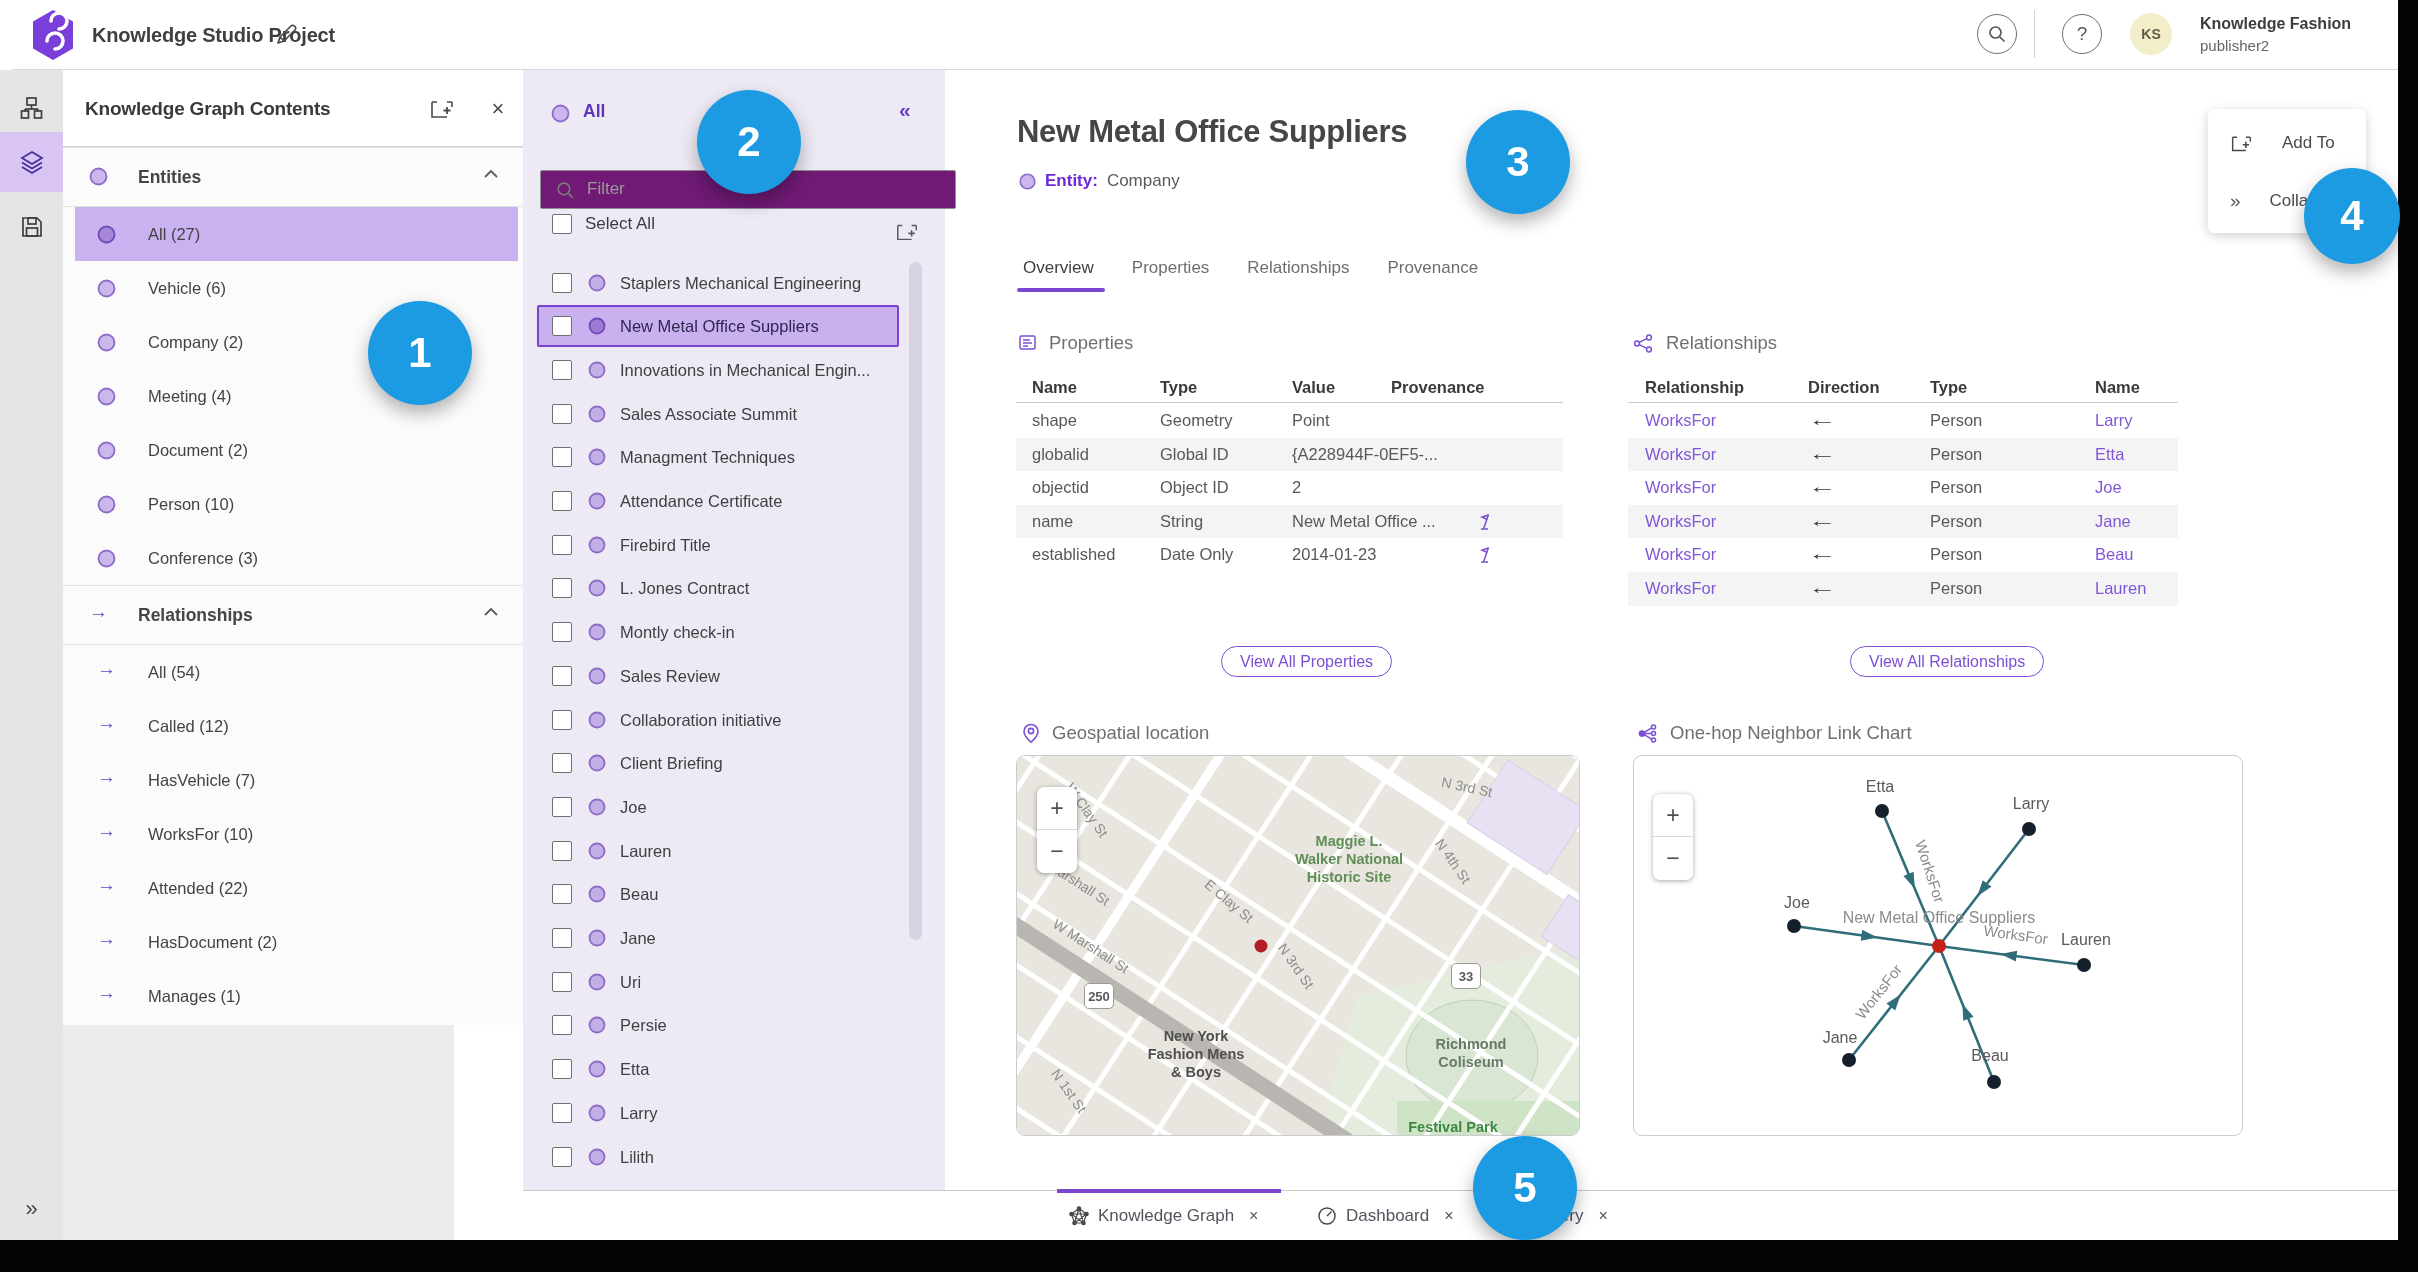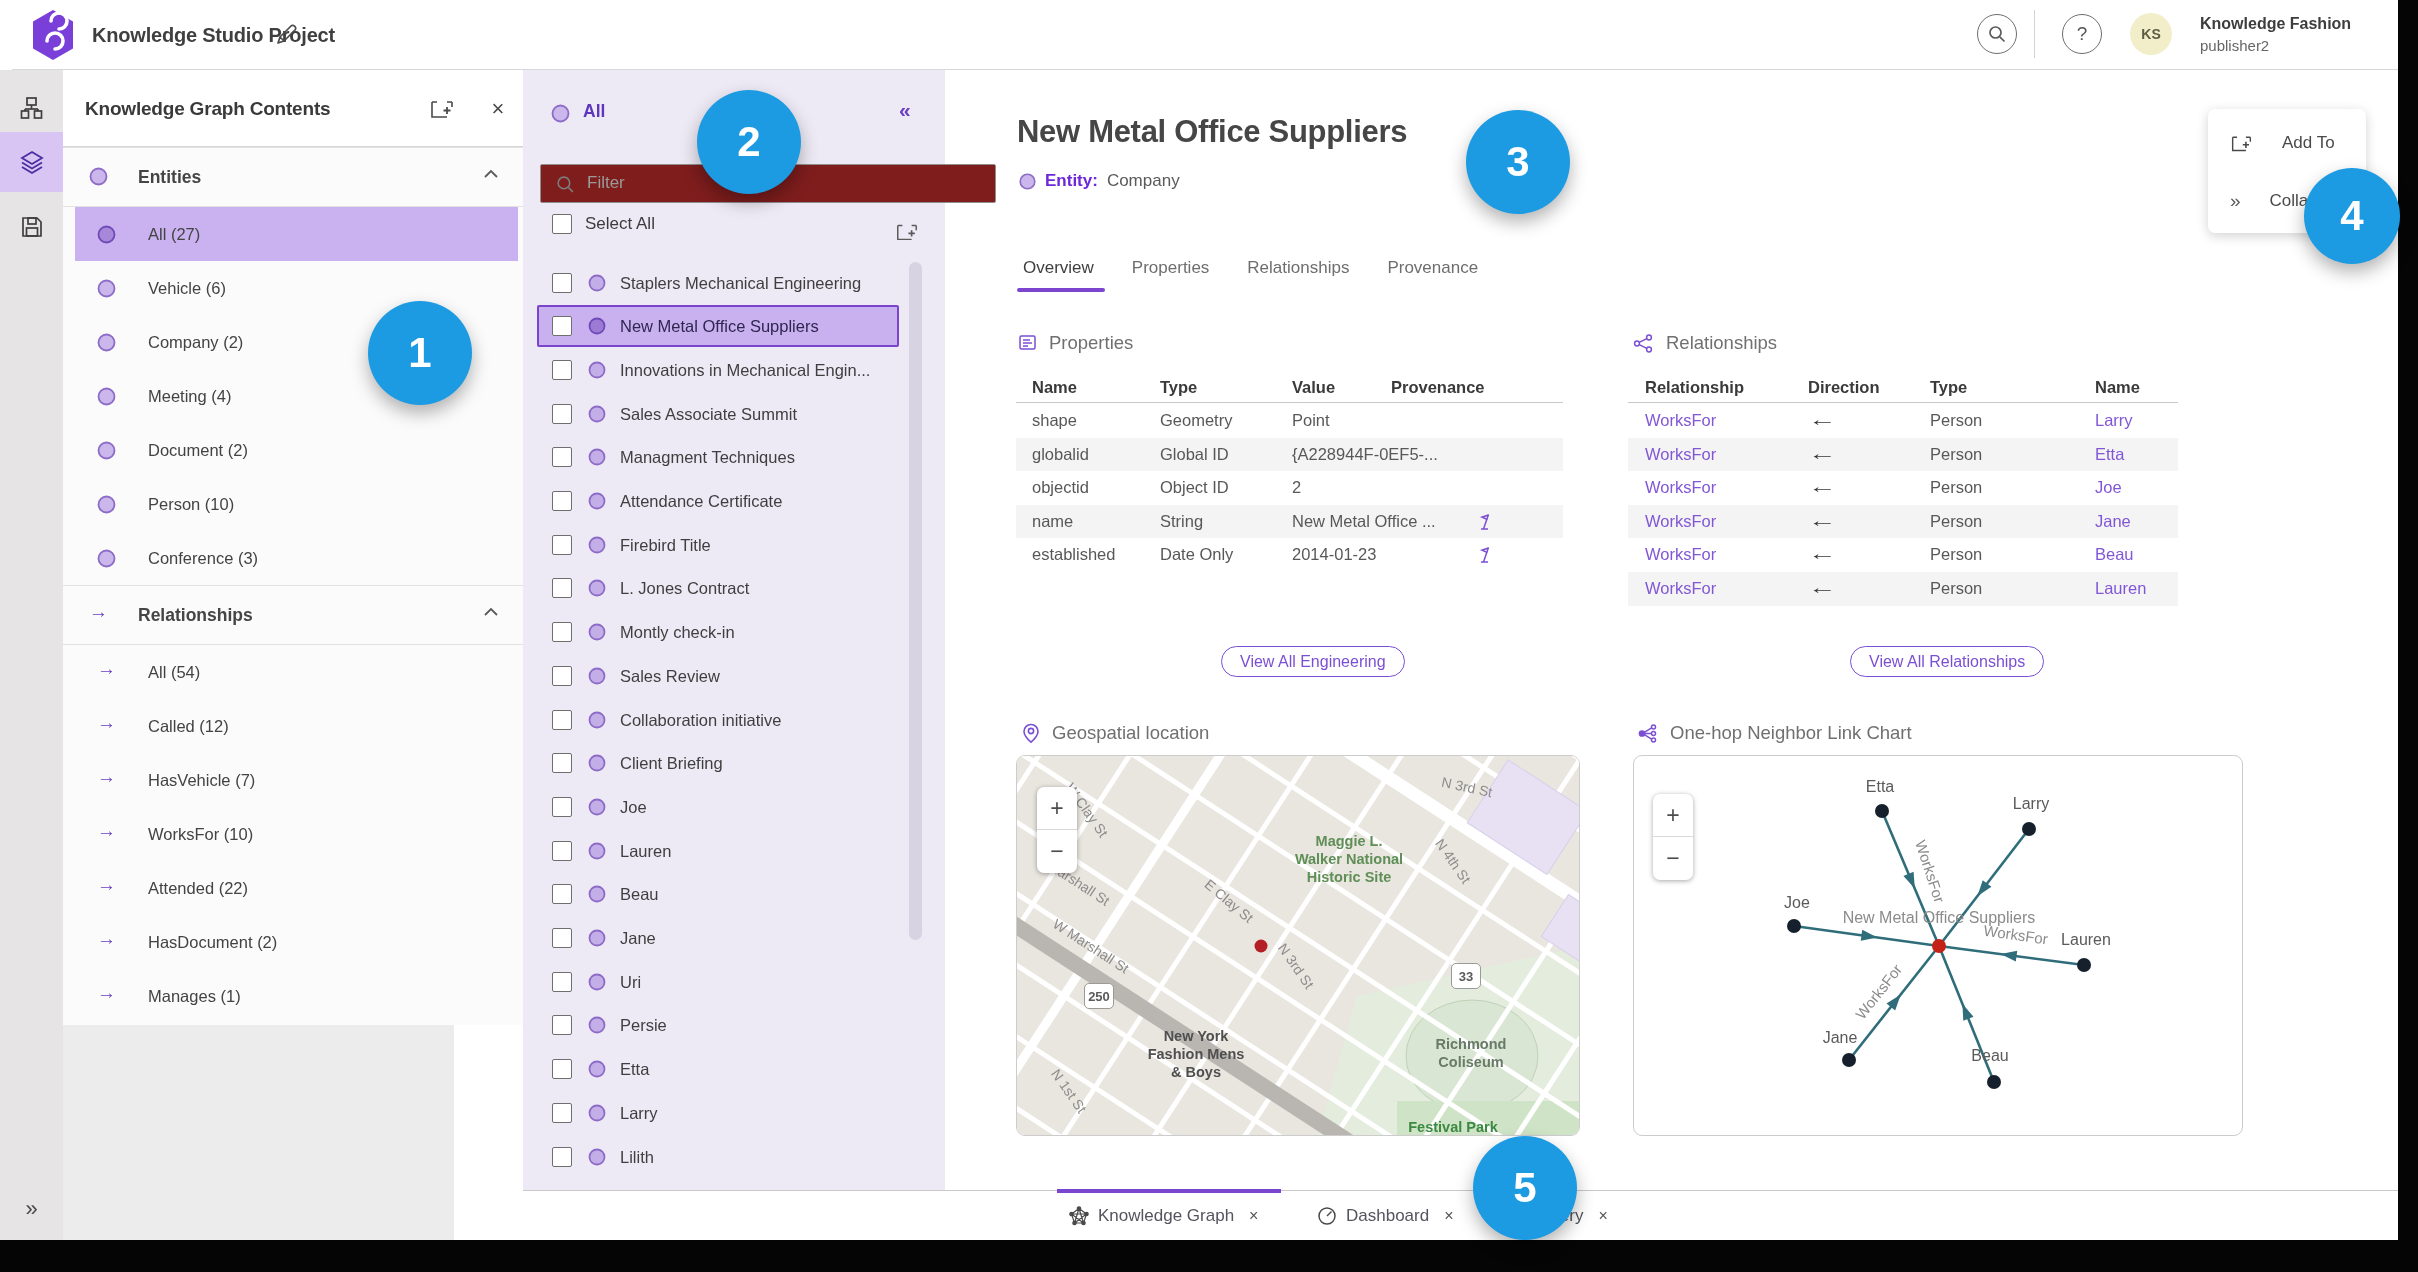--- a/index.html
+++ b/index.html
@@ -34,21 +34,21 @@
 .section-chevron{position:absolute;left:420px;top:19px;width:16px;height:16px}
 .c-item{position:absolute;left:0;width:460px;height:54px}
 .c-item-hl{position:absolute;left:12px;top:0;width:443px;height:54px;background:#c9b2ef}
 .c-item-label{position:absolute;left:85px;top:0;height:54px;line-height:54px;font-size:16.5px;color:#434343}
 .rel-arrow{color:#6a3fc0;font-size:19px}
 
 .epanel{position:absolute;left:523px;top:70px;width:422px;height:1120px;background:#edeaf5;z-index:3}
 .epanel-head-circ{position:absolute;left:28px;top:34px}
 .epanel-head-label{position:absolute;left:60px;top:31px;font-size:17.5px;font-weight:700;color:#5f35be}
 .epanel-collapse{position:absolute;left:376px;top:28px;font-size:21px;color:#6a3fc0;font-weight:700}
-.filterbox{position:absolute;left:17px;top:94px;width:456px;height:39px;background:#7f1d1d;border:1px solid #8f8f8f;border-radius:2px}
+.filterbox{position:absolute;left:17px;top:100px;width:416px;height:39px;background:#701a75;border:1px solid #8f8f8f;border-radius:2px}
 .filter-ph{position:absolute;left:46px;top:8px;font-size:17px;color:#9a9a9a}
 .selectall-row{position:absolute;left:0;top:144px;width:422px;height:40px}
 .cb{position:absolute;width:20px;height:20px;background:#fff;border:1.6px solid #6f6f6f;border-radius:2px}
 .sa-label{position:absolute;left:62px;top:10px;font-size:17px;color:#3c3c3c}
 .sa-add{position:absolute;left:372px;top:6px;width:24px;height:24px}
 .e-row{position:absolute;left:0;width:422px;height:44px}
 .e-row-sel{position:absolute;left:14px;top:1px;width:362px;height:42px;background:#c9b1f0;border:2.5px solid #7a45cc;border-radius:2px}
 .e-label{position:absolute;left:97px;top:0;height:44px;line-height:44px;font-size:16.5px;color:#3f3f3f;white-space:nowrap}
 .e-scroll{position:absolute;left:386px;top:192px;width:13px;height:678px;background:#d7d3e2;border-radius:7px}
 
@@ -516,21 +516,21 @@
               <path d="M3 16 h7"></path>
             </svg></span>
           <div class="tbl-cell" style="left:87px;top:475.4px">established</div>
           <div class="tbl-cell" style="left:215px;top:475.4px">Date Only</div>
           <div class="tbl-cell" style="left:347px;top:475.4px">2014-01-23</div>
           <span class="abs" style="left:533px;top:476.4px"><svg width="17" height="18" viewBox="0 0 17 18" fill="none" stroke="#7b4fd3" stroke-width="1.5">
               <line x1="10.5" y1="1.5" x2="5.5" y2="16"></line>
               <path d="M10.5 2 L4 4.2 L9.3 6.5"></path>
               <path d="M3 16 h7"></path>
             </svg></span>
-          <div class="viewall" style="left:276px;top:576px">View All Engineering</div>
+          <div class="viewall" style="left:276px;top:576px">View All Properties</div>
         </div>
         <div>
           <div class="tbl-header" style="left:700px;top:308px">Relationship</div>
           <div class="tbl-header" style="left:863px;top:308px">Direction</div>
           <div class="tbl-header" style="left:985px;top:308px">Type</div>
           <div class="tbl-header" style="left:1150px;top:308px">Name</div>
           <div class="tbl-hairline" style="left:683px;top:332px;width:550px"></div>
           <div class="tbl-cell link-cell" style="left:700px;top:341px">WorksFor</div>
           <div class="tbl-cell dir-cell" style="left:863px;top:339px">←</div>
           <div class="tbl-cell" style="left:985px;top:341px">Person</div>

